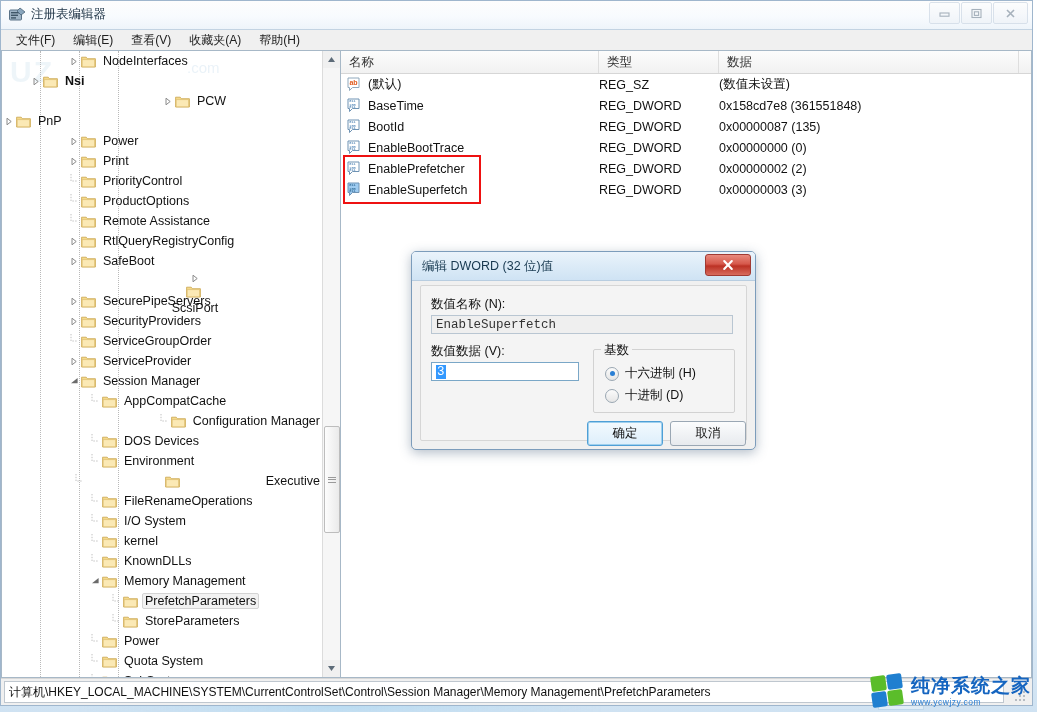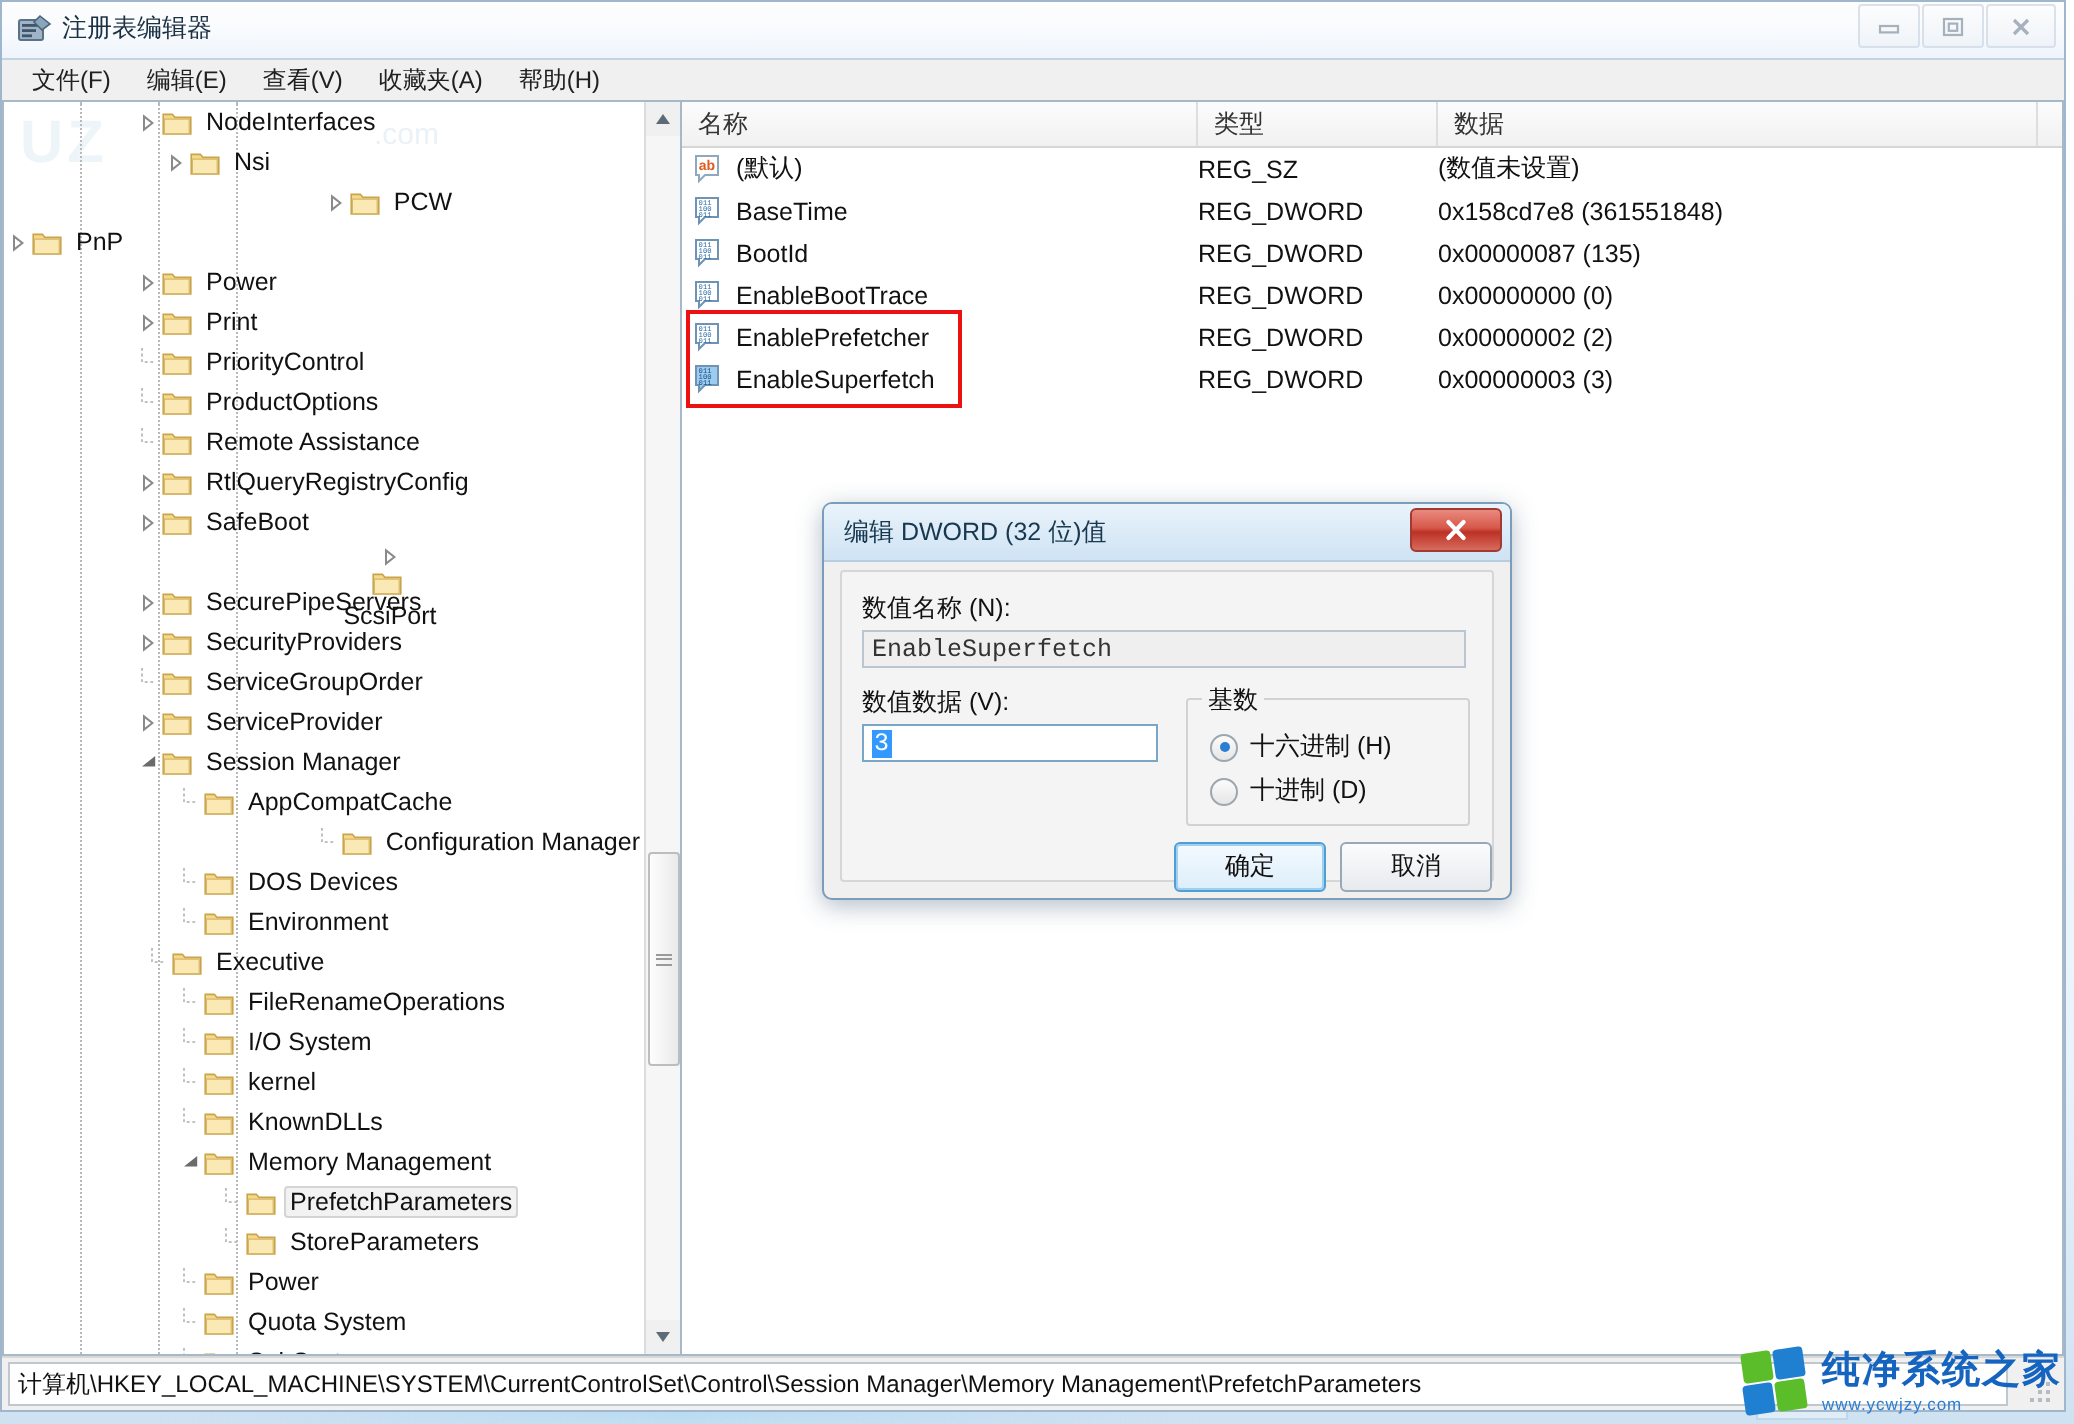--- a/index.html
+++ b/index.html
@@ -173,21 +173,21 @@
               <svg width="8" height="9" viewBox="0 0 8 9">
                 <path d="M2 1.2 L6.2 4.5 L2 7.8 Z" fill="none" stroke="#8a8a8a" stroke-width="1"></path>
               </svg>
             </span>
             <span class="tfold"><svg width="15" height="13" viewBox="0 0 15 13">
                 <path d="M0.6 2.2 h4.6 l1.3 1.5 h7.9 v8.3 h-13.8 z" fill="#f5d98a" stroke="#c9a44c" stroke-width=".8"></path>
                 <path d="M1.2 4.6 h12.4 v7.2 h-12.4 z" fill="#fbe9b5" stroke="#d8b767" stroke-width=".6"></path>
               </svg></span>
             <span class="tlabel">NodeInterfaces</span>
           </div>
-          <div class="tnode" style="padding-left: 79px;">
+          <div class="tnode" style="padding-left: 27px; font-weight: bold;">
             <span class="tarrow">
               <svg width="8" height="9" viewBox="0 0 8 9">
                 <path d="M2 1.2 L6.2 4.5 L2 7.8 Z" fill="none" stroke="#8a8a8a" stroke-width="1"></path>
               </svg>
             </span>
             <span class="tfold"><svg width="15" height="13" viewBox="0 0 15 13">
                 <path d="M0.6 2.2 h4.6 l1.3 1.5 h7.9 v8.3 h-13.8 z" fill="#f5d98a" stroke="#c9a44c" stroke-width=".8"></path>
                 <path d="M1.2 4.6 h12.4 v7.2 h-12.4 z" fill="#fbe9b5" stroke="#d8b767" stroke-width=".6"></path>
               </svg></span>
             <span class="tlabel">Nsi</span>
@@ -413,21 +413,21 @@
               <svg width="10" height="14" viewBox="0 0 10 14">
                 <path d="M2 0 L2 7 L9 7" stroke="#c0c0c0" stroke-width="1" fill="none" stroke-dasharray="1.4 1.4"></path>
               </svg>
             </span>
             <span class="tfold"><svg width="15" height="13" viewBox="0 0 15 13">
                 <path d="M0.6 2.2 h4.6 l1.3 1.5 h7.9 v8.3 h-13.8 z" fill="#f5d98a" stroke="#c9a44c" stroke-width=".8"></path>
                 <path d="M1.2 4.6 h12.4 v7.2 h-12.4 z" fill="#fbe9b5" stroke="#d8b767" stroke-width=".6"></path>
               </svg></span>
             <span class="tlabel">Environment</span>
           </div>
-          <div class="tnode" style="padding-left: 70px;">
+          <div class="tnode" style="padding-left: 70px; justify-content: space-between;">
             <span class="tarrow">
               <svg width="10" height="14" viewBox="0 0 10 14">
                 <path d="M2 0 L2 7 L9 7" stroke="#c0c0c0" stroke-width="1" fill="none" stroke-dasharray="1.4 1.4"></path>
               </svg>
             </span>
             <span class="tfold"><svg width="15" height="13" viewBox="0 0 15 13">
                 <path d="M0.6 2.2 h4.6 l1.3 1.5 h7.9 v8.3 h-13.8 z" fill="#f5d98a" stroke="#c9a44c" stroke-width=".8"></path>
                 <path d="M1.2 4.6 h12.4 v7.2 h-12.4 z" fill="#fbe9b5" stroke="#d8b767" stroke-width=".6"></path>
               </svg></span>
             <span class="tlabel">Executive</span>

